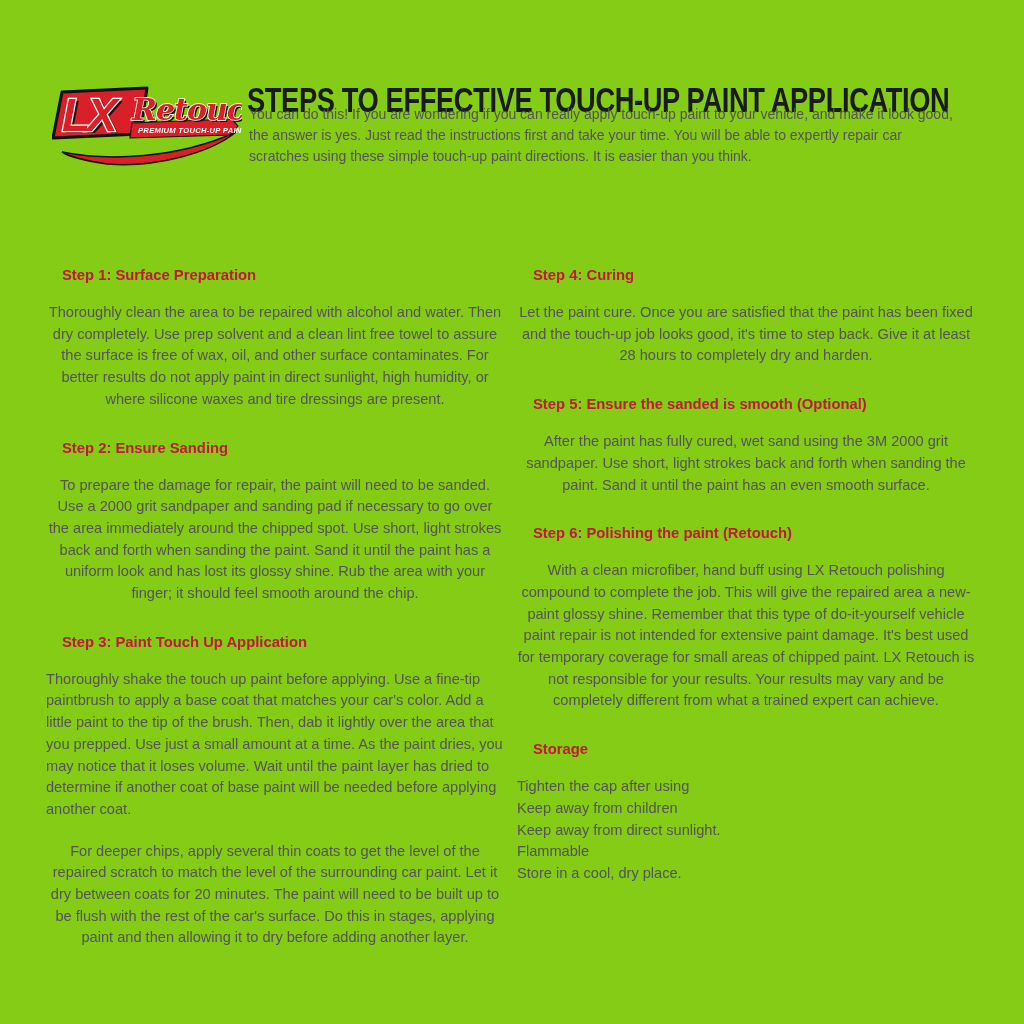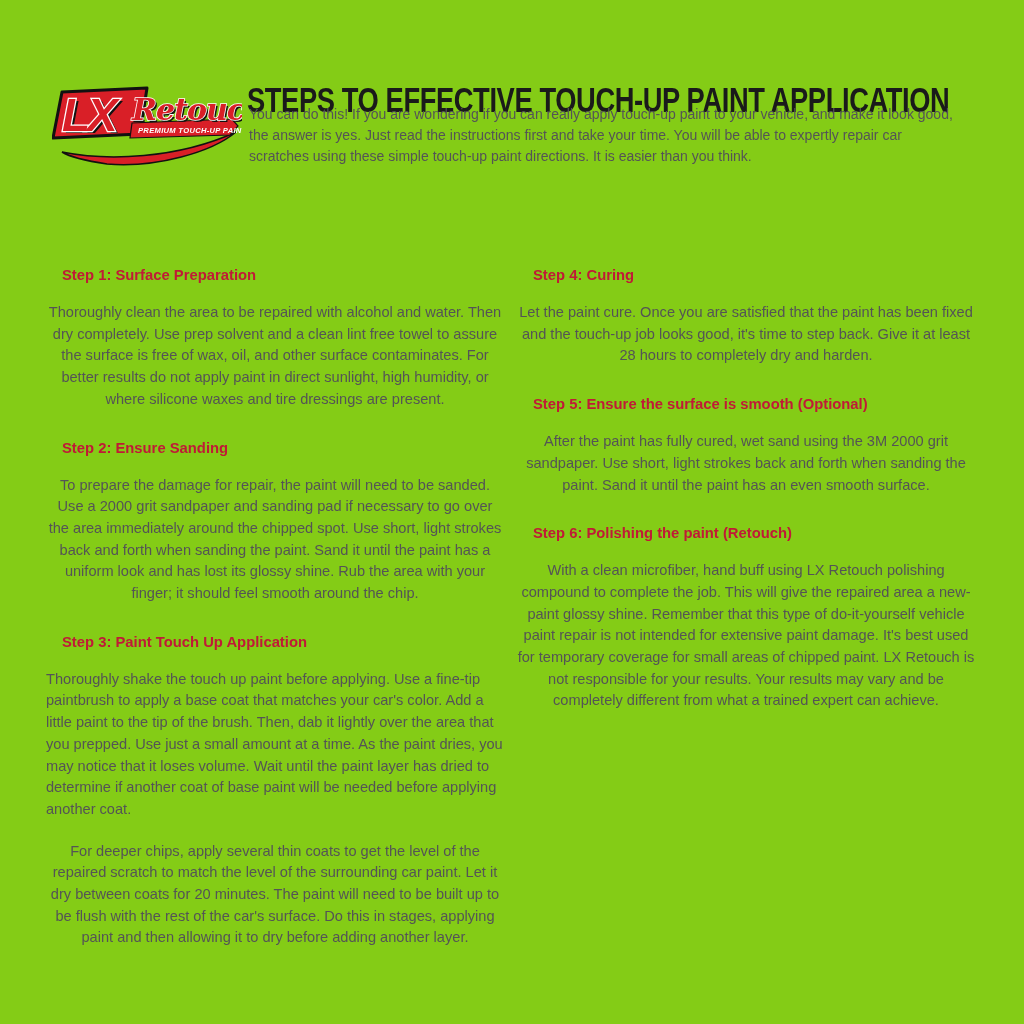--- a/index.html
+++ b/index.html
@@ -91,22 +91,30 @@
       <p>For deeper chips, apply several thin coats to get the level of the repaired scratch to match the level of the surrounding car paint. Let it dry between coats for 20 minutes. The paint will need to be built up to be flush with the rest of the car's surface. Do this in stages, applying paint and then allowing it to dry before adding another layer.</p>
     </div>
   </div>
 
   <div class="col col-right">
     <div class="section">
       <h3>Step 4: Curing</h3>
       <p>Let the paint cure. Once you are satisfied that the paint has been fixed and the touch-up job looks good, it's time to step back. Give it at least 28 hours to completely dry and harden.</p>
     </div>
     <div class="section">
-      <h3>Step 5: Ensure the surface is smooth (Optional)</h3>
+      <h3>Step 5: Ensure the sanded is smooth (Optional)</h3>
       <p>After the paint has fully cured, wet sand using the 3M 2000 grit sandpaper. Use short, light strokes back and forth when sanding the paint. Sand it until the paint has an even smooth surface.</p>
     </div>
     <div class="section">
       <h3>Step 6: Polishing the paint (Retouch)</h3>
       <p>With a clean microfiber, hand buff using LX Retouch polishing compound to complete the job. This will give the repaired area a new-paint glossy shine. Remember that this type of do-it-yourself vehicle paint repair is not intended for extensive paint damage. It's best used for temporary coverage for small areas of chipped paint. LX Retouch is not responsible for your results. Your results may vary and be completely different from what a trained expert can achieve.</p>
     </div>
+    <div class="section">
+      <h3>Storage</h3>
+      <div class="storage-line">Tighten the cap after using</div>
+      <div class="storage-line">Keep away from children</div>
+      <div class="storage-line">Keep away from direct sunlight.</div>
+      <div class="storage-line">Flammable</div>
+      <div class="storage-line">Store in a cool, dry place.</div>
+    </div>
   </div>
 
 </div>
 
 </body></html>

